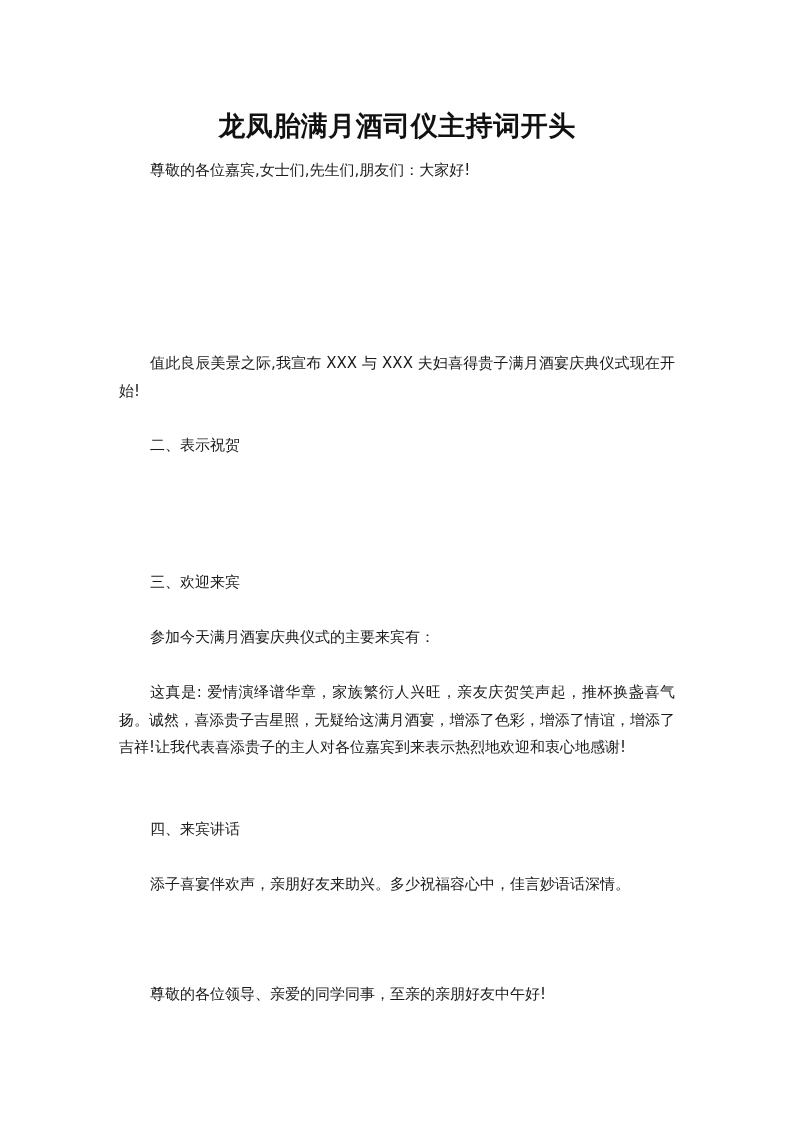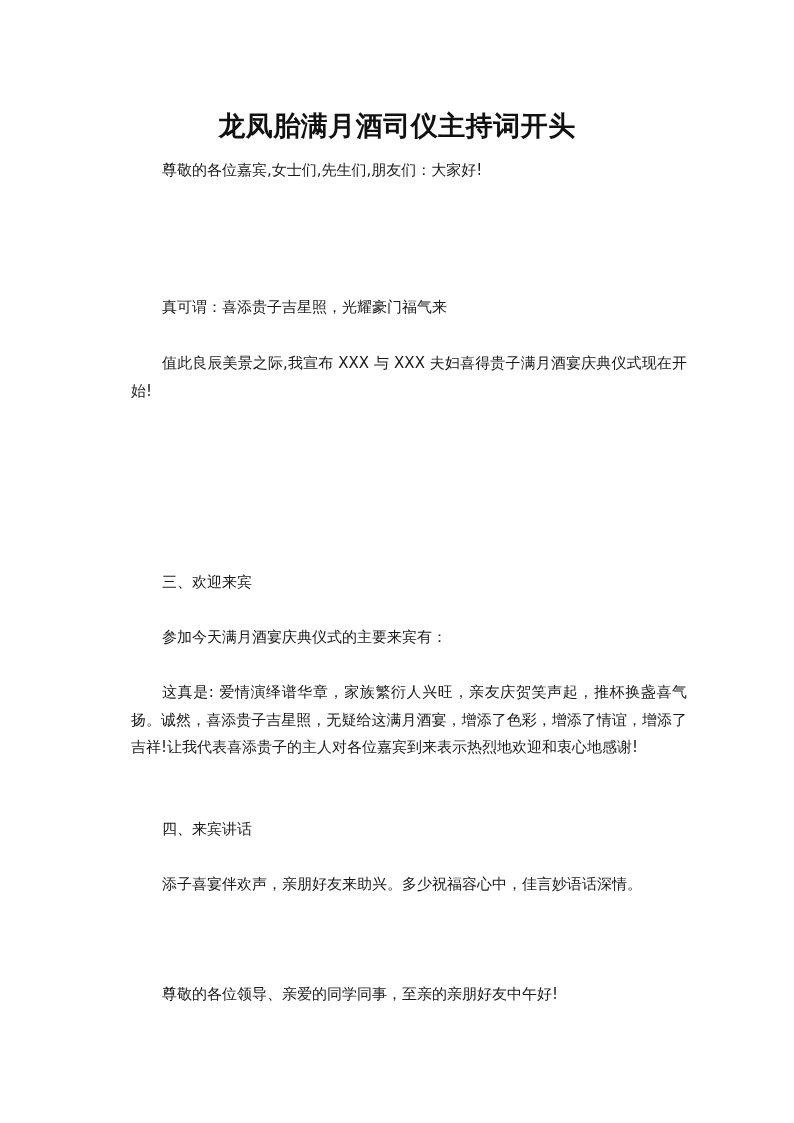--- a/index.html
+++ b/index.html
@@ -29,38 +29,38 @@
       top: 108px;
       text-align: center;
       font-size: 27px;
       font-weight: bold;
       line-height: 36px;
       color: #111111;
       letter-spacing: 0.5px;
     }
     .para {
       position: absolute;
-      left: 131px;
+      left: 119px;
       width: 556px;
       font-size: 15px;
       line-height: 27.5px;
       text-indent: 31px;
       text-align: justify;
       color: #1a1a1a;
       margin: 0;
     }
   </style>
 </head>
 <body>
 
 <div class="page">
   <div class="title">龙凤胎满月酒司仪主持词开头</div>
 
   <p class="para" style="top:157px;">尊敬的各位嘉宾,女士们,先生们,朋友们：大家好!</p>
-  <p class="para" style="top:294px;">真可谓：喜添贵子吉星照，光耀豪门福气来</p>
   <p class="para" style="top:350px;">值此良辰美景之际,我宣布 XXX 与 XXX 夫妇喜得贵子满月酒宴庆典仪式现在开始!</p>
+  <p class="para" style="top:432px;">二、表示祝贺</p>
   <p class="para" style="top:624px;">参加今天满月酒宴庆典仪式的主要来宾有：</p>
   <p class="para" style="top:569px;">三、欢迎来宾</p>
   <p class="para" style="top:679px;">这真是: 爱情演绎谱华章，家族繁衍人兴旺，亲友庆贺笑声起，推杯换盏喜气扬。诚然，喜添贵子吉星照，无疑给这满月酒宴，增添了色彩，增添了情谊，增添了吉祥!让我代表喜添贵子的主人对各位嘉宾到来表示热烈地欢迎和衷心地感谢!</p>
   <p class="para" style="top:816px;">四、来宾讲话</p>
   <p class="para" style="top:871px;">添子喜宴伴欢声，亲朋好友来助兴。多少祝福容心中，佳言妙语话深情。</p>
   <p class="para" style="top:981px;">尊敬的各位领导、亲爱的同学同事，至亲的亲朋好友中午好!</p>
 </div>
 
 </body></html>

